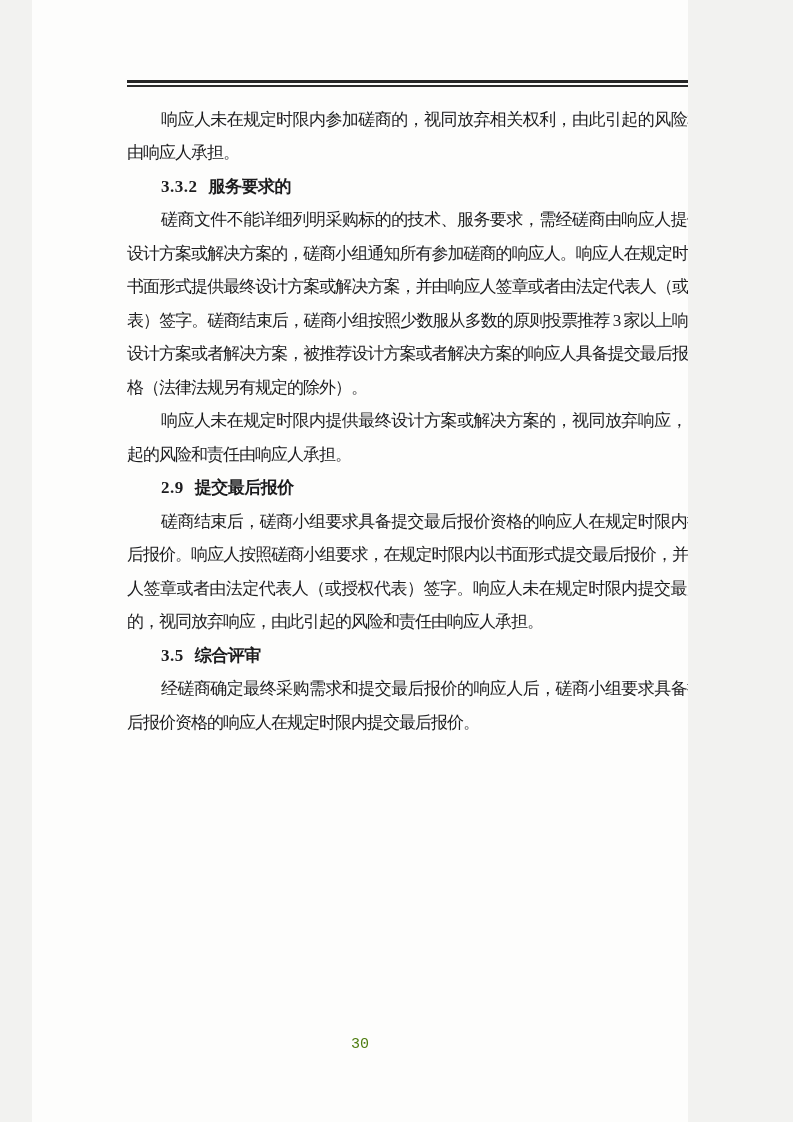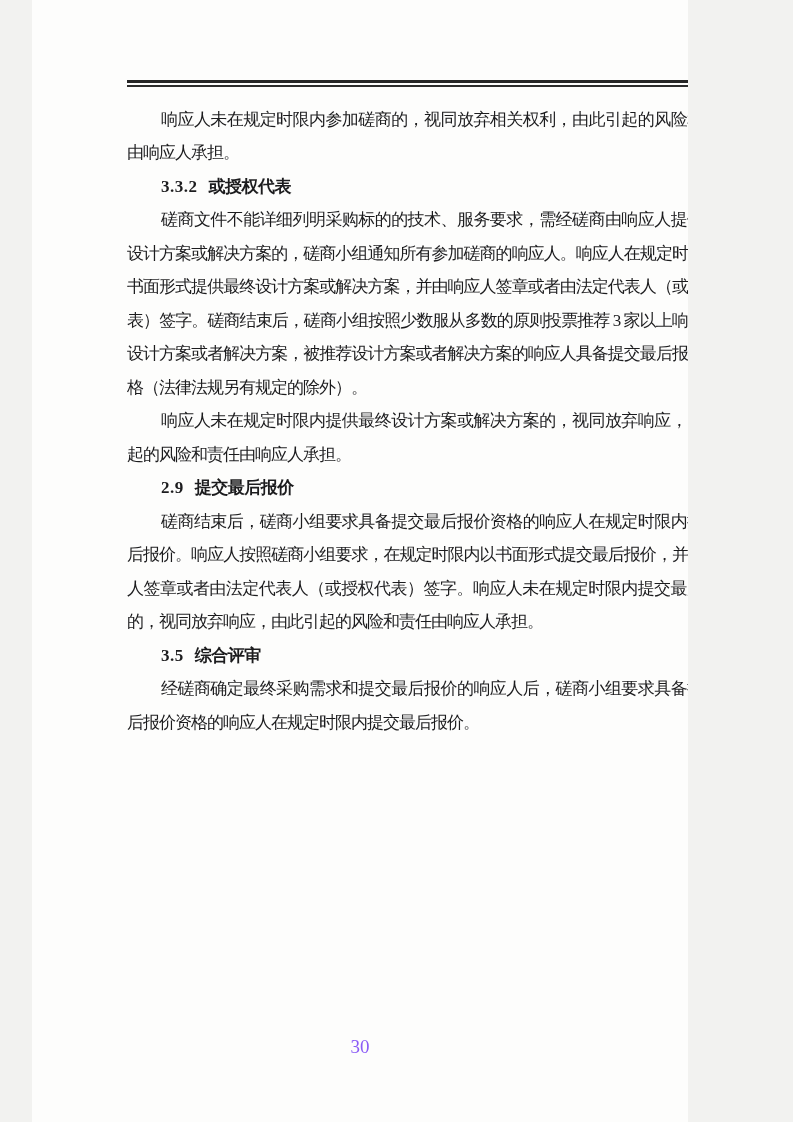--- a/index.html
+++ b/index.html
@@ -43,39 +43,40 @@
     text-indent: 2em;
     white-space: nowrap;
   }
   .heading .num { margin-right: 11px; letter-spacing: 0.5px; }
 
   .pagenum {
     position: absolute;
     left: 0; right: 0;
     top: 1036px;
     text-align: center;
-    font-size: 19px;
-    color: #8b5cf6;
+    font-size: 15px;
+    color: #4d7c0f;
+    font-family: Liberation Mono, monospace;
   }
 </style>
 </head>
 <body>
 
 <div class="page">
 
   <div class="content">
 
     <div class="rule-wrap">
       <div class="rule-thick"></div>
       <div class="rule-thin"></div>
     </div>
 
     <p class="para">响应人未在规定时限内参加磋商的，视同放弃相关权利，由此引起的风险和责任由响应人承担。</p>
 
-    <p class="heading"><span class="num">3.3.2</span><span>或授权代表</span></p>
+    <p class="heading"><span class="num">3.3.2</span><span>服务要求的</span></p>
 
 
 
 
 
     <p class="para">磋商文件不能详细列明采购标的的技术、服务要求，需经磋商由响应人提供最终设计方案或解决方案的，磋商小组通知所有参加磋商的响应人。响应人在规定时限内以书面形式提供最终设计方案或解决方案，并由响应人签章或者由法定代表人（或授权代表）签字。磋商结束后，磋商小组按照少数服从多数的原则投票推荐 3 家以上响应人的设计方案或者解决方案，被推荐设计方案或者解决方案的响应人具备提交最后报价的资格（法律法规另有规定的除外）。</p>
 
     <p class="para">响应人未在规定时限内提供最终设计方案或解决方案的，视同放弃响应，由此引起的风险和责任由响应人承担。</p>
 
     <p class="heading"><span class="num">2.9</span><span>提交最后报价</span></p>

